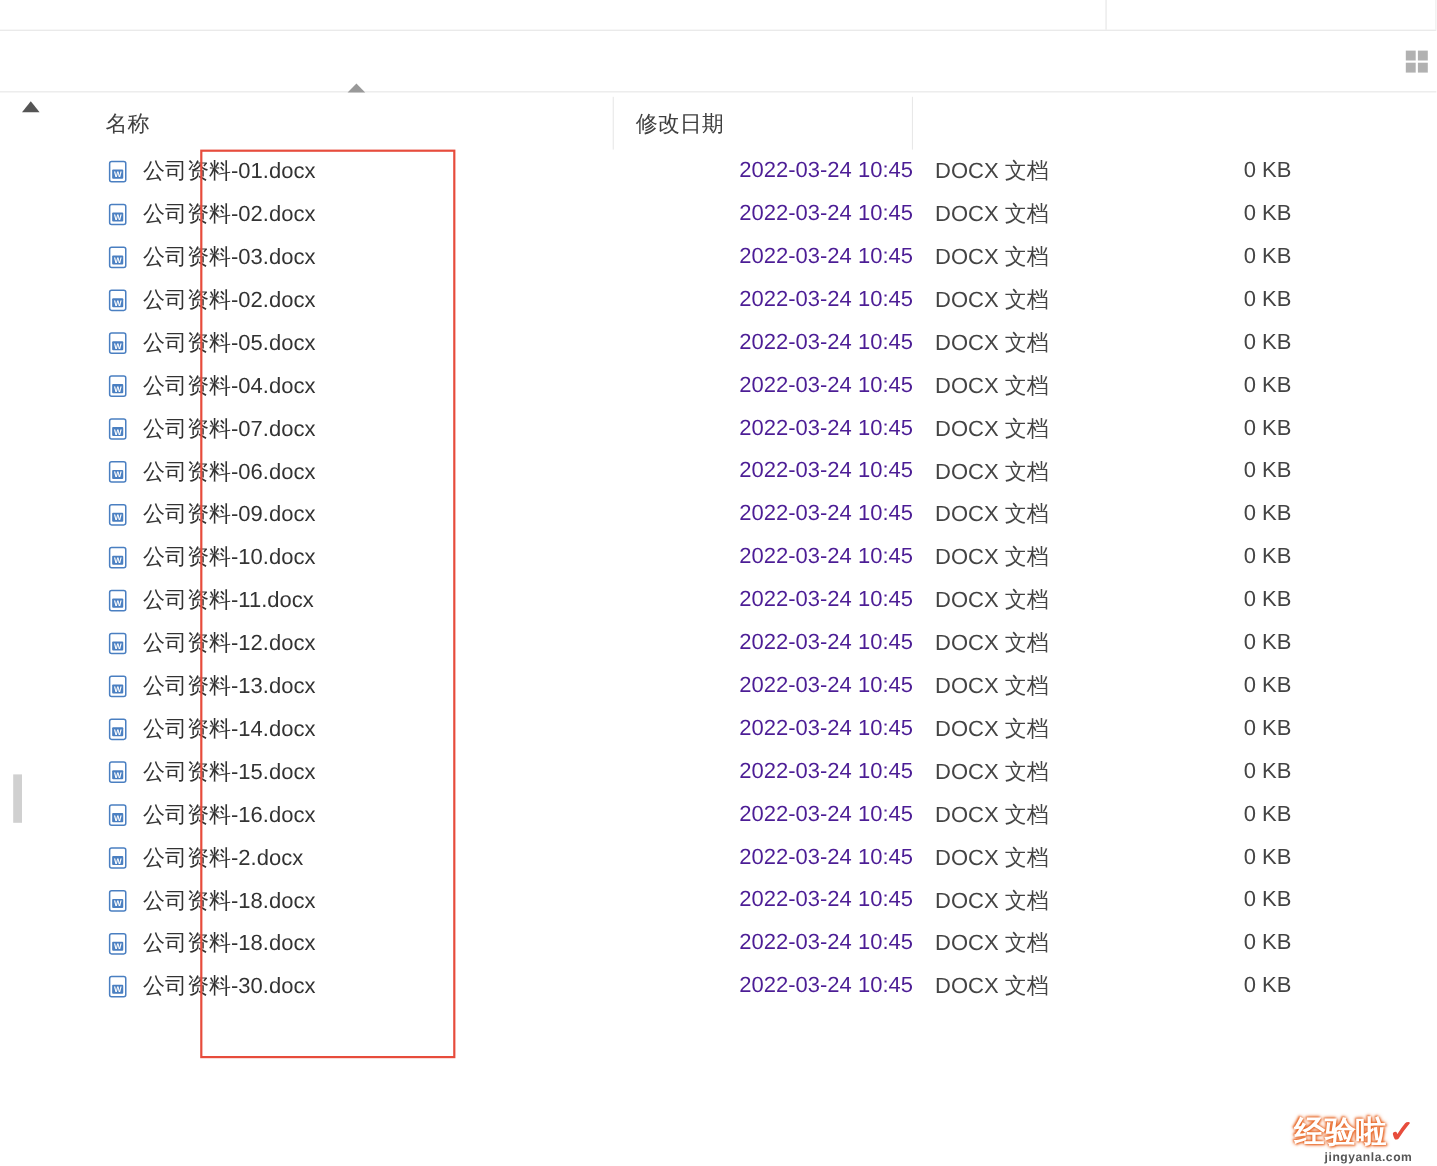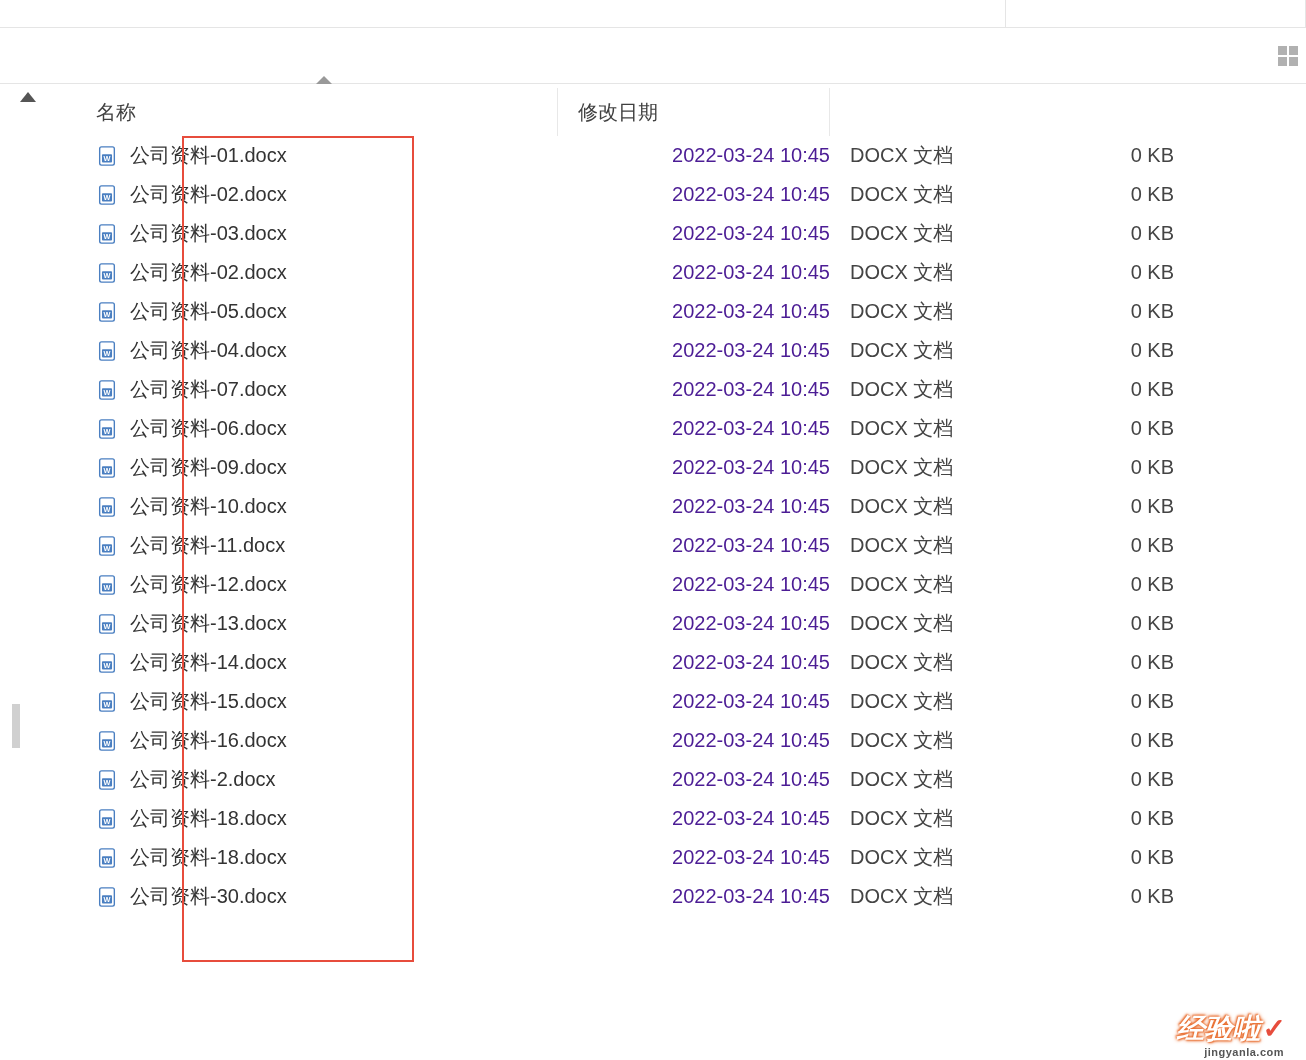--- a/index.html
+++ b/index.html
@@ -180,21 +180,20 @@
       right: 20px;
       z-index: 20;
       display: flex;
       align-items: baseline;
       font-weight: bold;
     }
     .watermark-cn {
       font-size: 28px;
       color: #fff;
       text-shadow: 0 0 4px #e86a2a, 1px 1px 2px #e86a2a, -1px -1px 2px #e86a2a;
-      font-style: italic;
     }
     .watermark-check {
       font-size: 28px;
       color: #e74c3c;
       font-weight: bold;
       margin-left: 2px;
     }
     .watermark-en {
       position: absolute;
       bottom: 2px;

